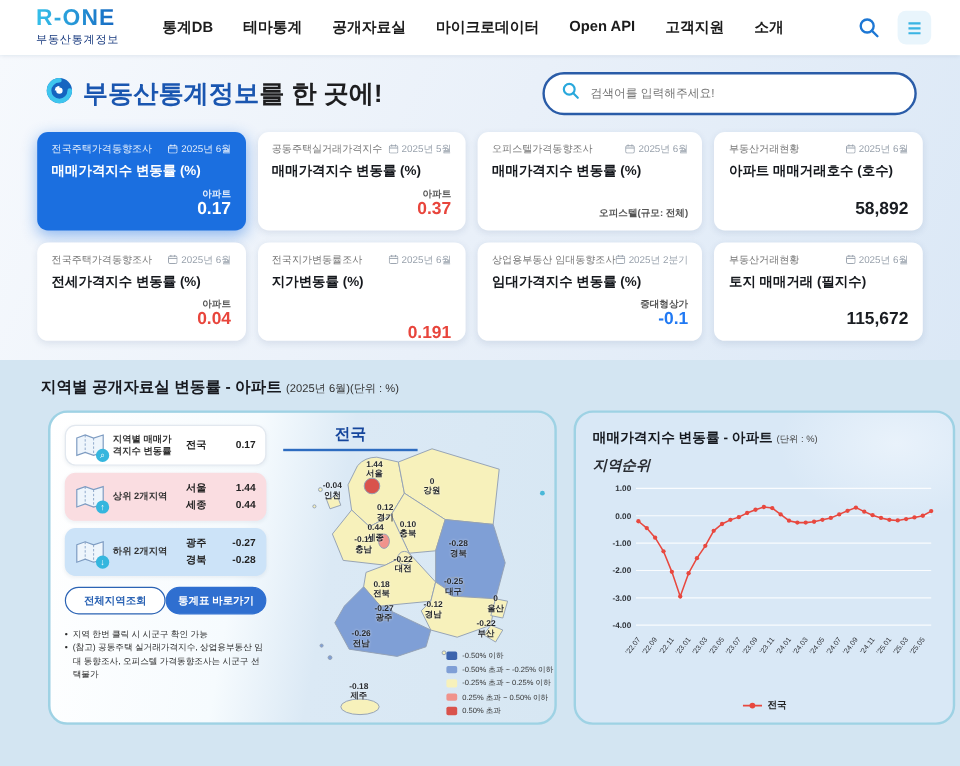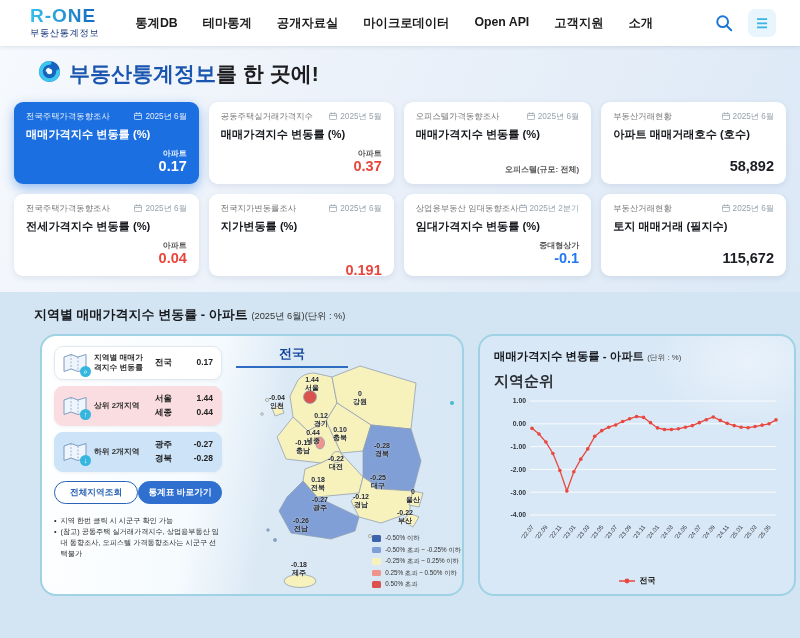--- a/index.html
+++ b/index.html
@@ -23,21 +23,21 @@
 
   
   .hero-wrap { background:linear-gradient(115deg,#f6f9fd 0%,#e9f0f9 50%,#dbe8f6 100%); padding:10px 0 16px; }
   .hero { display:flex; align-items:center; justify-content:space-between; padding:4px 36px 14px 38px; }
   .hero-title { font-size:21px; font-weight:bold; color:#1d1d1f; display:flex; align-items:center; gap:8px; }
   .hero-title .hl { color:#1a56b0; }
   .search-pill { width:312px; height:36px; background:#fff; border:2px solid #2a5ca8; border-radius:19px;
                  display:flex; align-items:center; padding:0 14px; gap:9px; }
   .search-pill input { border:none; outline:none; flex:1; font-size:9.8px; color:#333; background:transparent;
                        font-family:"Liberation Sans", sans-serif; }
-  .cards { padding:0 14px; display:grid; grid-template-columns:repeat(4,1fr); gap:10px; }
+  .cards { padding:0 31px; display:grid; grid-template-columns:repeat(4,1fr); gap:10px; }
   .card { background:#fff; border-radius:9px; padding:9px 12px 9px; height:82px;
           box-shadow:0 2px 6px rgba(30,60,110,.10); cursor:pointer; display:flex; flex-direction:column; }
   .card.active { background:#1b6fe0; box-shadow:0 4px 12px rgba(27,111,224,.45); }
   .card-top { display:flex; justify-content:space-between; align-items:center; }
   .card-survey { font-size:8.4px; color:#777; white-space:nowrap; }
   .card-date { font-size:8.2px; color:#98a1ac; display:flex; gap:3px; align-items:center; white-space:nowrap; }
   .card.active .card-survey, .card.active .card-date { color:rgba(255,255,255,.88); }
   .card-metric { font-size:11.2px; font-weight:bold; color:#15181d; margin-top:5px; white-space:nowrap; }
   .card.active .card-metric { color:#fff; }
   .card-sub { font-size:8px; font-weight:bold; color:#555; text-align:right; margin-top:auto; min-height:9px; }
@@ -86,21 +86,21 @@
 
   
   .panel-right { width:318px; height:262px; border:2px solid #9ed2e4; border-radius:16px; position:relative; overflow:hidden;
                  background:radial-gradient(140px 90px at 85% 10%, #e9f2fb 0%, rgba(233,242,251,0) 70%), #d9e8f6;
                  padding:13px 14px 4px; }
   .rp-title { font-size:11.4px; font-weight:bold; color:#15181e; }
   .rp-unit { font-size:7.8px; font-weight:normal; color:#444; }
   .rp-tabs { display:flex; align-items:center; gap:15px; margin-top:8px; }
   .rp-tab.active { background:linear-gradient(180deg,#41a0f0,#1e6fd8); color:#fff; border-radius:13px;
                    padding:5px 13px; font-size:9.2px; font-weight:bold; box-shadow:0 2px 5px rgba(30,100,200,.35); cursor:pointer; }
-  .rp-tab.plain { font-size:15px; font-weight:bold; color:#2a2d33; cursor:pointer; }
+  .rp-tab.plain { font-size:12px; font-weight:bold; color:#2a2d33; cursor:pointer;font-style:italic; }
   .chart-box { margin-top:2px; }
   .rp-legend { display:flex; justify-content:center; align-items:center; gap:5px; font-size:8px; font-weight:bold; color:#222; margin-top:-2px; }
 </style>
 </head>
 <body>
 
 <header class="nav">
   <div class="logo">
     <div class="logo-title">R-ONE</div>
     <div class="logo-sub">부동산통계정보</div>
@@ -131,20 +131,29 @@
       <span>
         <svg width="23" height="23" viewBox="0 0 24 24">
             <circle cx="12" cy="12" r="11" fill="#1565c0"></circle>
             <path d="M12 3a9 9 0 1 0 9 9" fill="none" stroke="#3ec6ee" stroke-width="4" stroke-linecap="round"></path>
             <circle cx="12" cy="12" r="4" fill="#fff"></circle>
             <path d="M12 8a4 4 0 1 1-4 4" fill="none" stroke="#1565c0" stroke-width="2.4"></path>
           </svg>
       </span>
       <span><span class="hl">부동산통계정보</span><span>를 한 곳에!</span></span>
     </div>
+    <div class="search-pill">
+      <span>
+        <svg width="15" height="15" viewBox="0 0 20 20">
+            <circle cx="8.5" cy="8.5" r="6" fill="none" stroke="#29a8dc" stroke-width="2.4"></circle>
+            <line x1="13" y1="13" x2="18" y2="18" stroke="#29a8dc" stroke-width="2.4" stroke-linecap="round"></line>
+          </svg>
+      </span>
+      <input type="text" placeholder="검색어를 입력해주세요!" style="">
+    </div>
   </div>
   <div class="cards">
       <div class="card active">
         <div class="card-top">
           <span class="card-survey">전국주택가격동향조사</span>
           <span class="card-date">
             <span><svg width="8" height="8" viewBox="0 0 10 10">
                 <rect x="0.5" y="1.8" width="9" height="7.7" rx="1.4" fill="none" stroke="currentColor"></rect>
                 <line x1="0.5" y1="4.2" x2="9.5" y2="4.2" stroke="currentColor"></line>
                 <line x1="3" y1="0.5" x2="3" y2="2.6" stroke="currentColor"></line>
@@ -273,21 +282,21 @@
         </div>
         <div class="card-metric">토지 매매거래 (필지수)</div>
         <div class="card-sub"></div>
         <div class="card-value" style="color: rgb(26, 29, 34);">115,672</div>
       </div>
     </div>
 </div>
 
 <section class="section">
   <div class="section-title">
-    <span>지역별 매매가격지수 변동률 - 아파트</span>
+    <span>지역별 공개자료실 변동률 - 아파트</span>
     <span class="suffix">(2025년 6월)(단위 : %)</span>
   </div>
   <div class="panels">
 
     <div class="panel-left">
       <div class="lcol">
         <div style="display:flex;flex-direction:column;gap:6px;" id="summary-boxes">
             <div class="ibox ">
               <span class="ibox-icon"><svg width="24" height="20" viewBox="0 0 24 20">
                   <path d="M1,4 L8,1.5 L15,4 L23,1.5 L23,16 L15,18.5 L8,16 L1,18.5 Z" fill="#eef5fc" stroke="#7e9cc2" stroke-width="1"></path>

